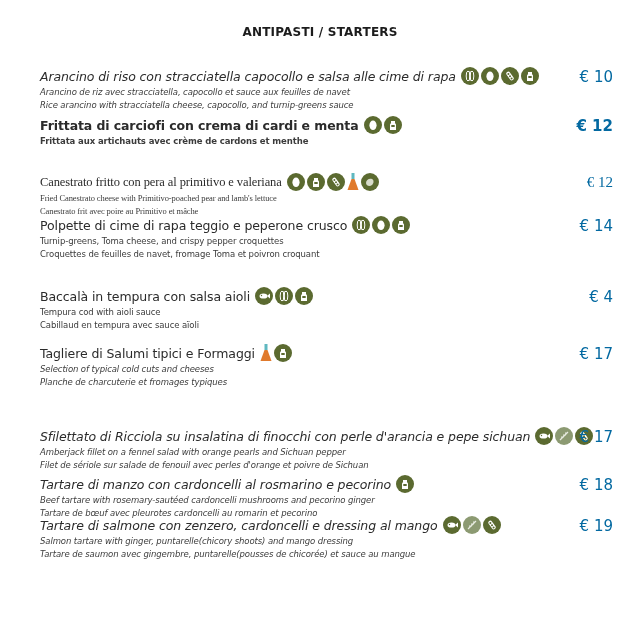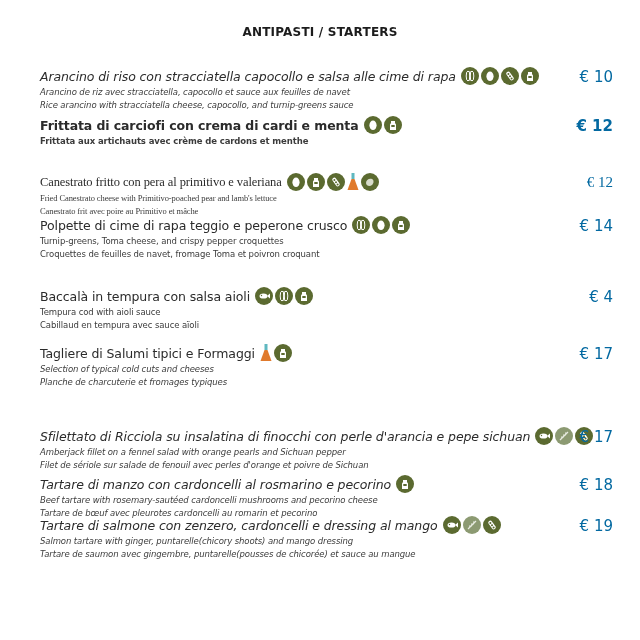--- a/index.html
+++ b/index.html
@@ -238,21 +238,21 @@
         <span class="icons">
           <span class="ico">
             <svg viewBox="0 0 14 14">
               <path d="M5 3h4v2l1 1.5V12H4V6.5L5 5z" fill="#fff"></path>
               <rect x="5.3" y="7" width="3.4" height="2" fill="#5b6a30"></rect>
             </svg>
           </span>
         </span>
       </div>
       <span class="price">€ 18</span>
-      <div class="d italic">Beef tartare with rosemary-sautéed cardoncelli mushrooms and pecorino cheese</div>
+      <div class="d italic">Beef tartare with rosemary-sautéed cardoncelli mushrooms and pecorino ginger</div>
       <div class="d italic">Tartare de bœuf avec pleurotes cardoncelli au romarin et pecorino</div>
     </div>
     <div class="item" style="top: 515px;">
       <div class="row">
         <span class="name italic">Tartare di salmone con zenzero, cardoncelli e dressing al mango</span>
         <span class="icons">
           <span class="ico">
             <svg viewBox="0 0 14 14">
               <ellipse cx="6.5" cy="7" rx="4" ry="2.6" fill="#fff"></ellipse>
               <path d="M10 7l3-2.5v5z" fill="#fff"></path>

